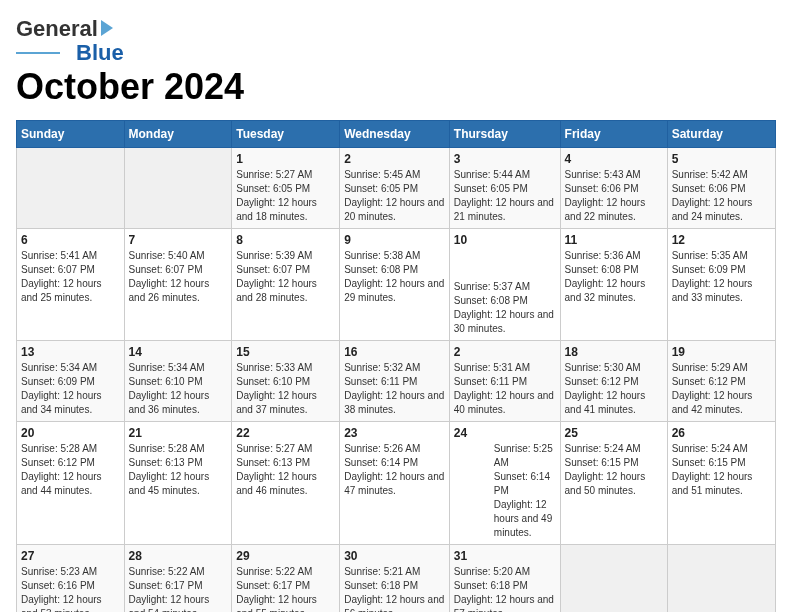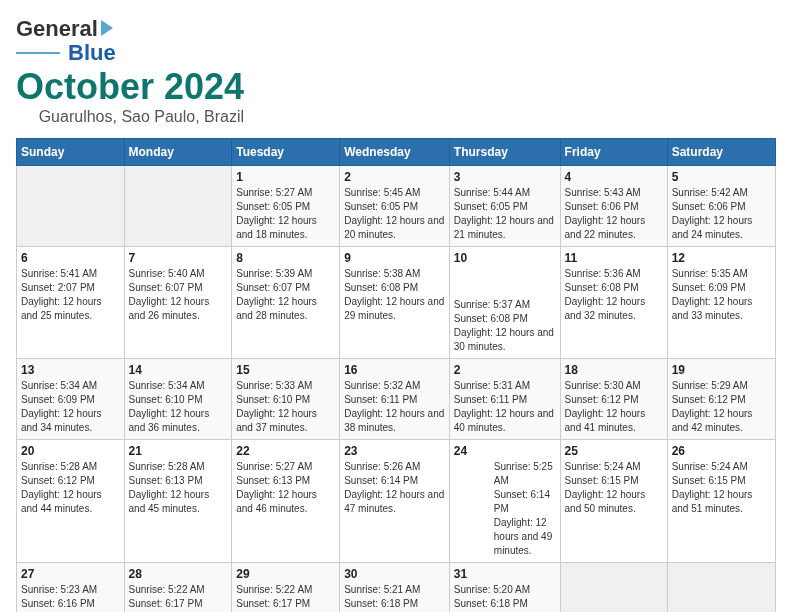--- a/index.html
+++ b/index.html
@@ -21,21 +21,21 @@
       display: flex;
       flex-direction: column;
       align-items: flex-start;
     }
     .title-block {
       text-align: right;
     }
     .title-block h1 {
       font-size: 36px;
       font-weight: bold;
-      color: #0f766e;
+      color: #000000;
     }
     .title-block h2 {
       font-size: 16px;
       font-weight: normal;
       color: #555;
     }
     .calendar {
       width: 100%;
       border-collapse: collapse;
       font-size: 11px;
@@ -80,26 +80,25 @@
 <body>
 
 <div class="header">
   <div class="logo">
     <div style="display:flex;align-items:center;">
       <span style="font-size:22px;font-weight:bold;color:#333;">General</span>
       <span style="display:inline-block;width:0;height:0;border-top:8px solid transparent;border-bottom:8px solid transparent;border-left:12px solid #5ba4d4;margin-left:3px;margin-bottom:2px;"></span>
     </div>
     <div style="display:flex;align-items:center;margin-top:-2px;">
       <div style="width:44px;height:2px;background:#5ba4d4;"></div>
-      <span style="font-size:22px;font-weight:bold;color:#1a5fa8;margin-left:8px;">Blue</span>
+      <span style="font-size:22px;font-weight:bold;color:#1a5fa8;margin-left:16px;">Blue</span>
     </div>
   </div>
   <div class="title-block">
     <h1>October 2024</h1>
-    <h2>Guarulhos, Sao Paulo, Brazil</h2>
   </div>
 </div>
 
 <table class="calendar">
   <thead>
     <tr>
     <th>Sunday</th>
         <th>Monday</th>
         <th>Tuesday</th>
         <th>Wednesday</th>
@@ -140,21 +139,21 @@
           <div class="day-num">5</div>
           <div class="day-info" style="white-space: pre-line;">Sunrise: 5:42 AM
 Sunset: 6:06 PM
 Daylight: 12 hours and 24 minutes.</div>
         </td>
       </tr>
       <tr>
         <td>
           <div class="day-num">6</div>
           <div class="day-info" style="white-space: pre-line;">Sunrise: 5:41 AM
-Sunset: 2:07 PM
+Sunset: 6:07 PM
 Daylight: 12 hours and 25 minutes.</div>
         </td>
         <td>
           <div class="day-num">7</div>
           <div class="day-info" style="white-space: pre-line;">Sunrise: 5:40 AM
 Sunset: 6:07 PM
 Daylight: 12 hours and 26 minutes.</div>
         </td>
         <td>
           <div class="day-num">8</div>

